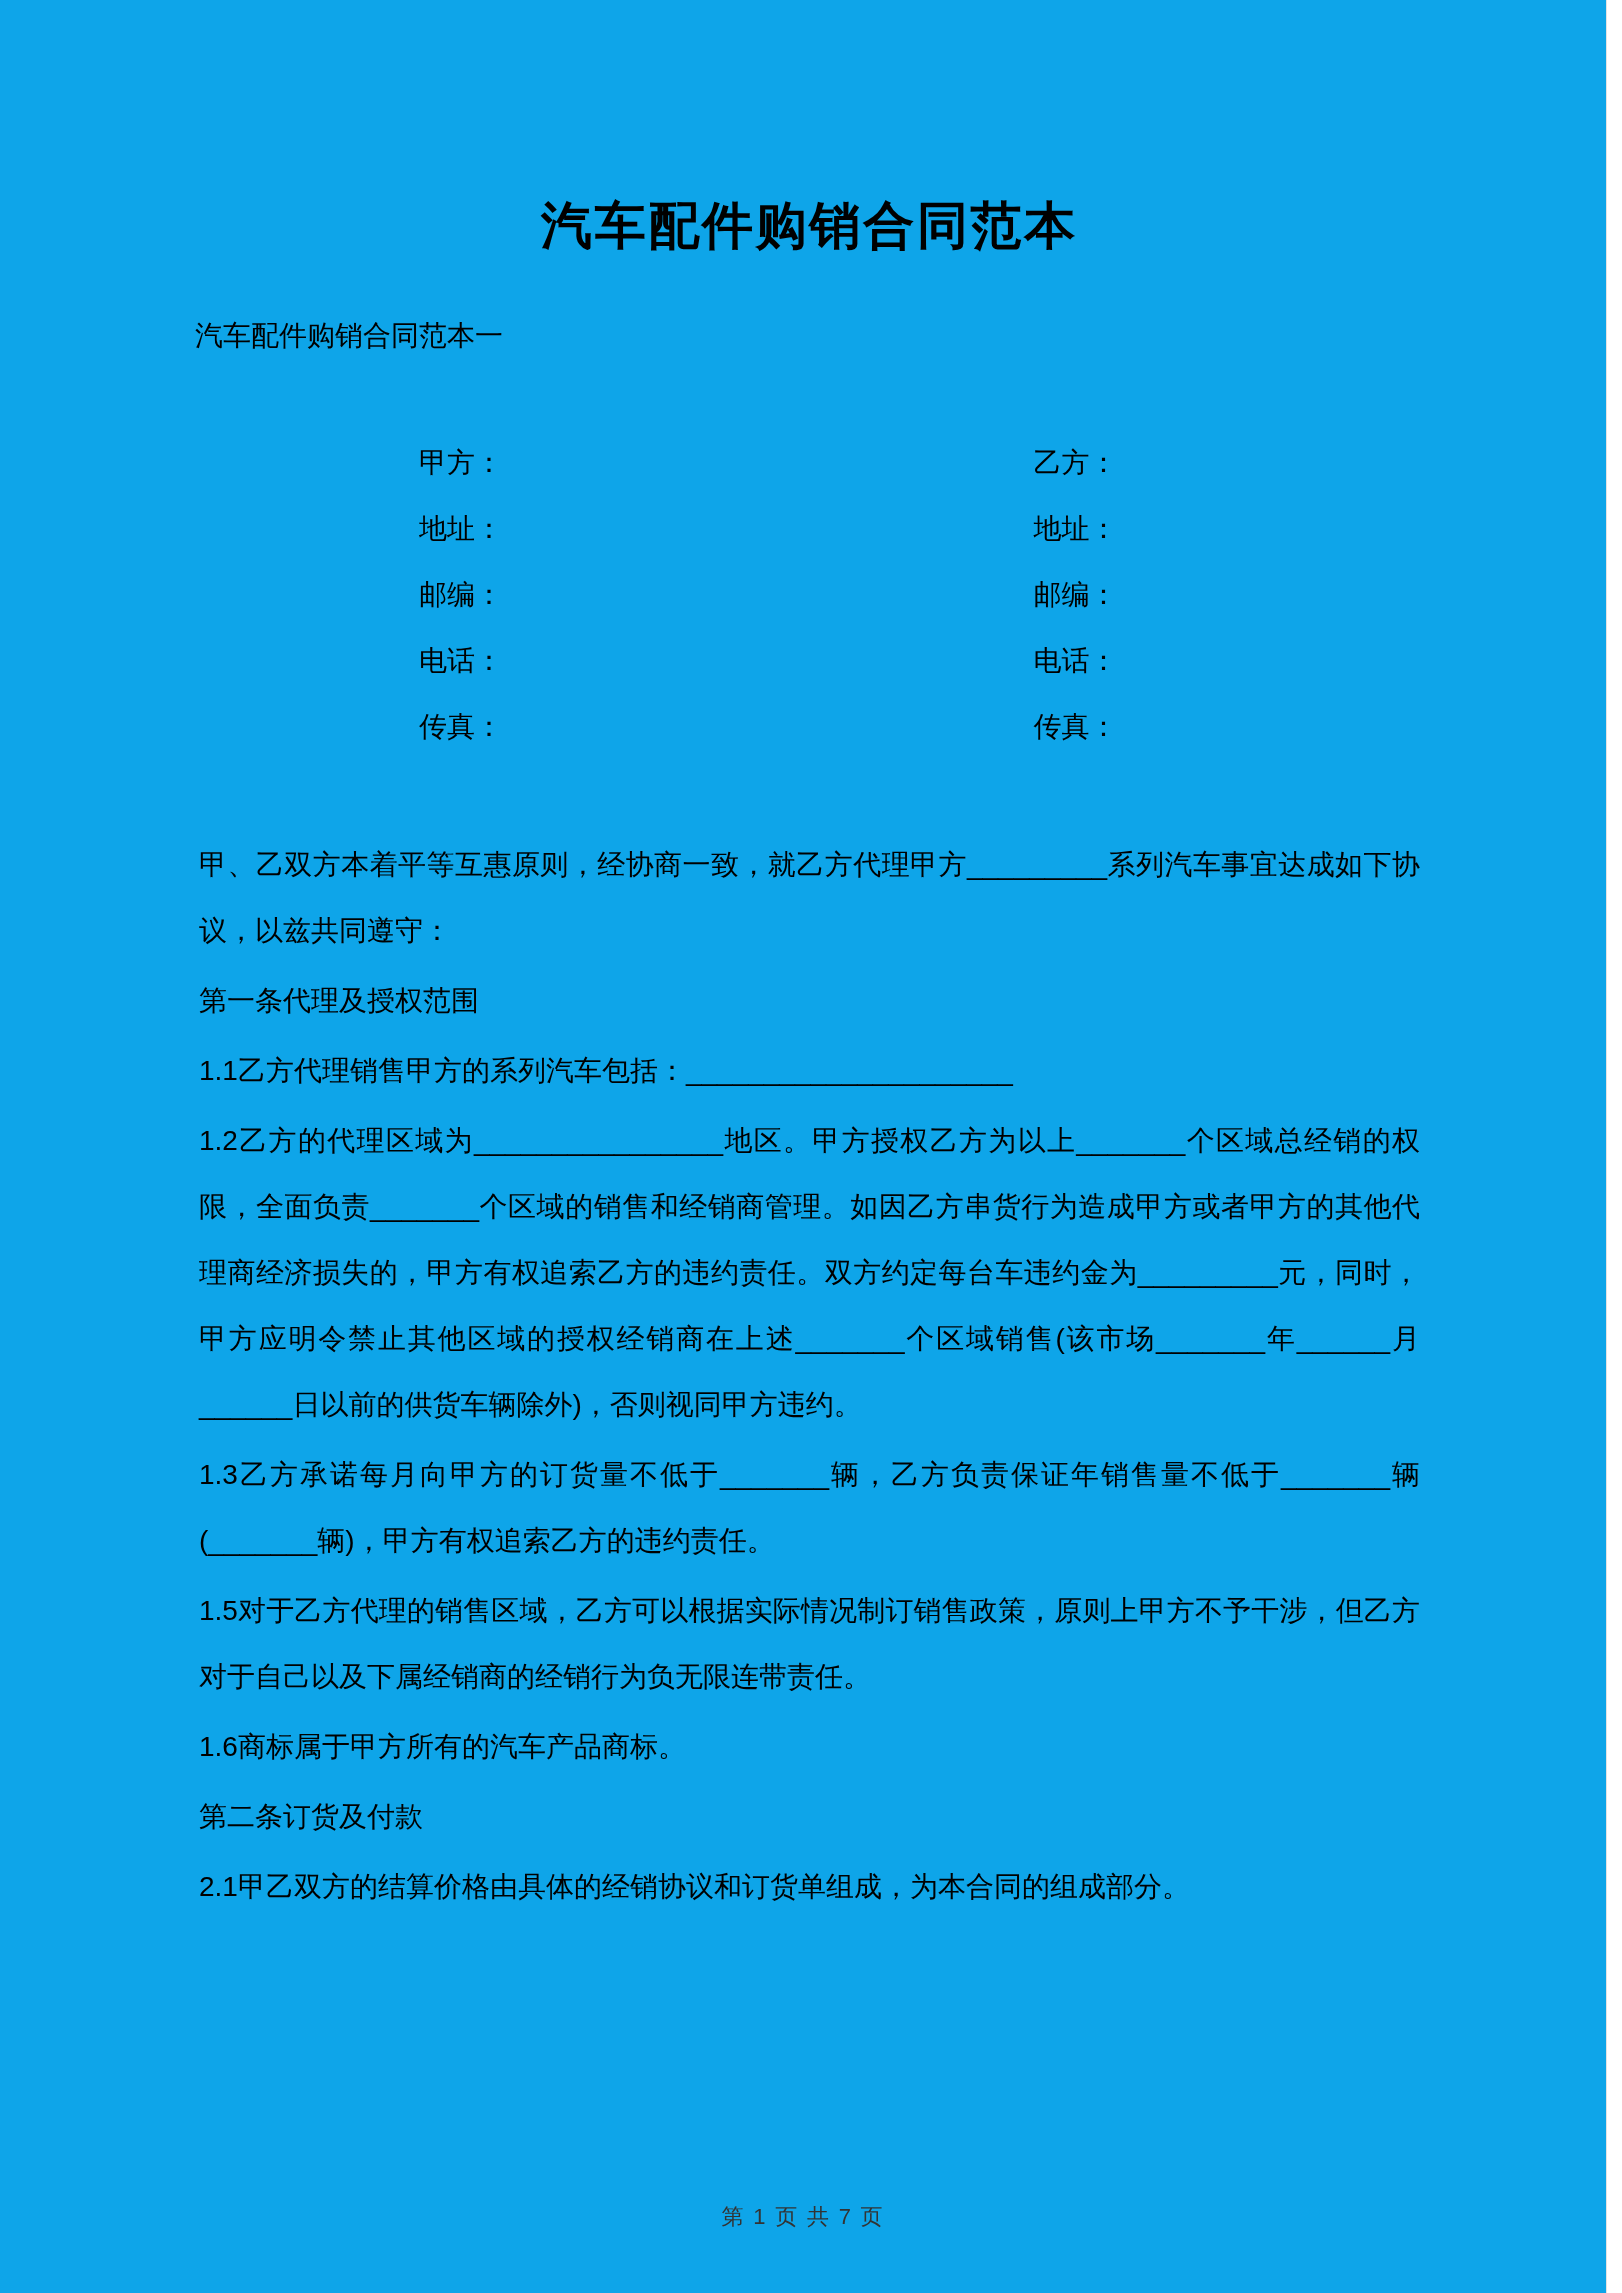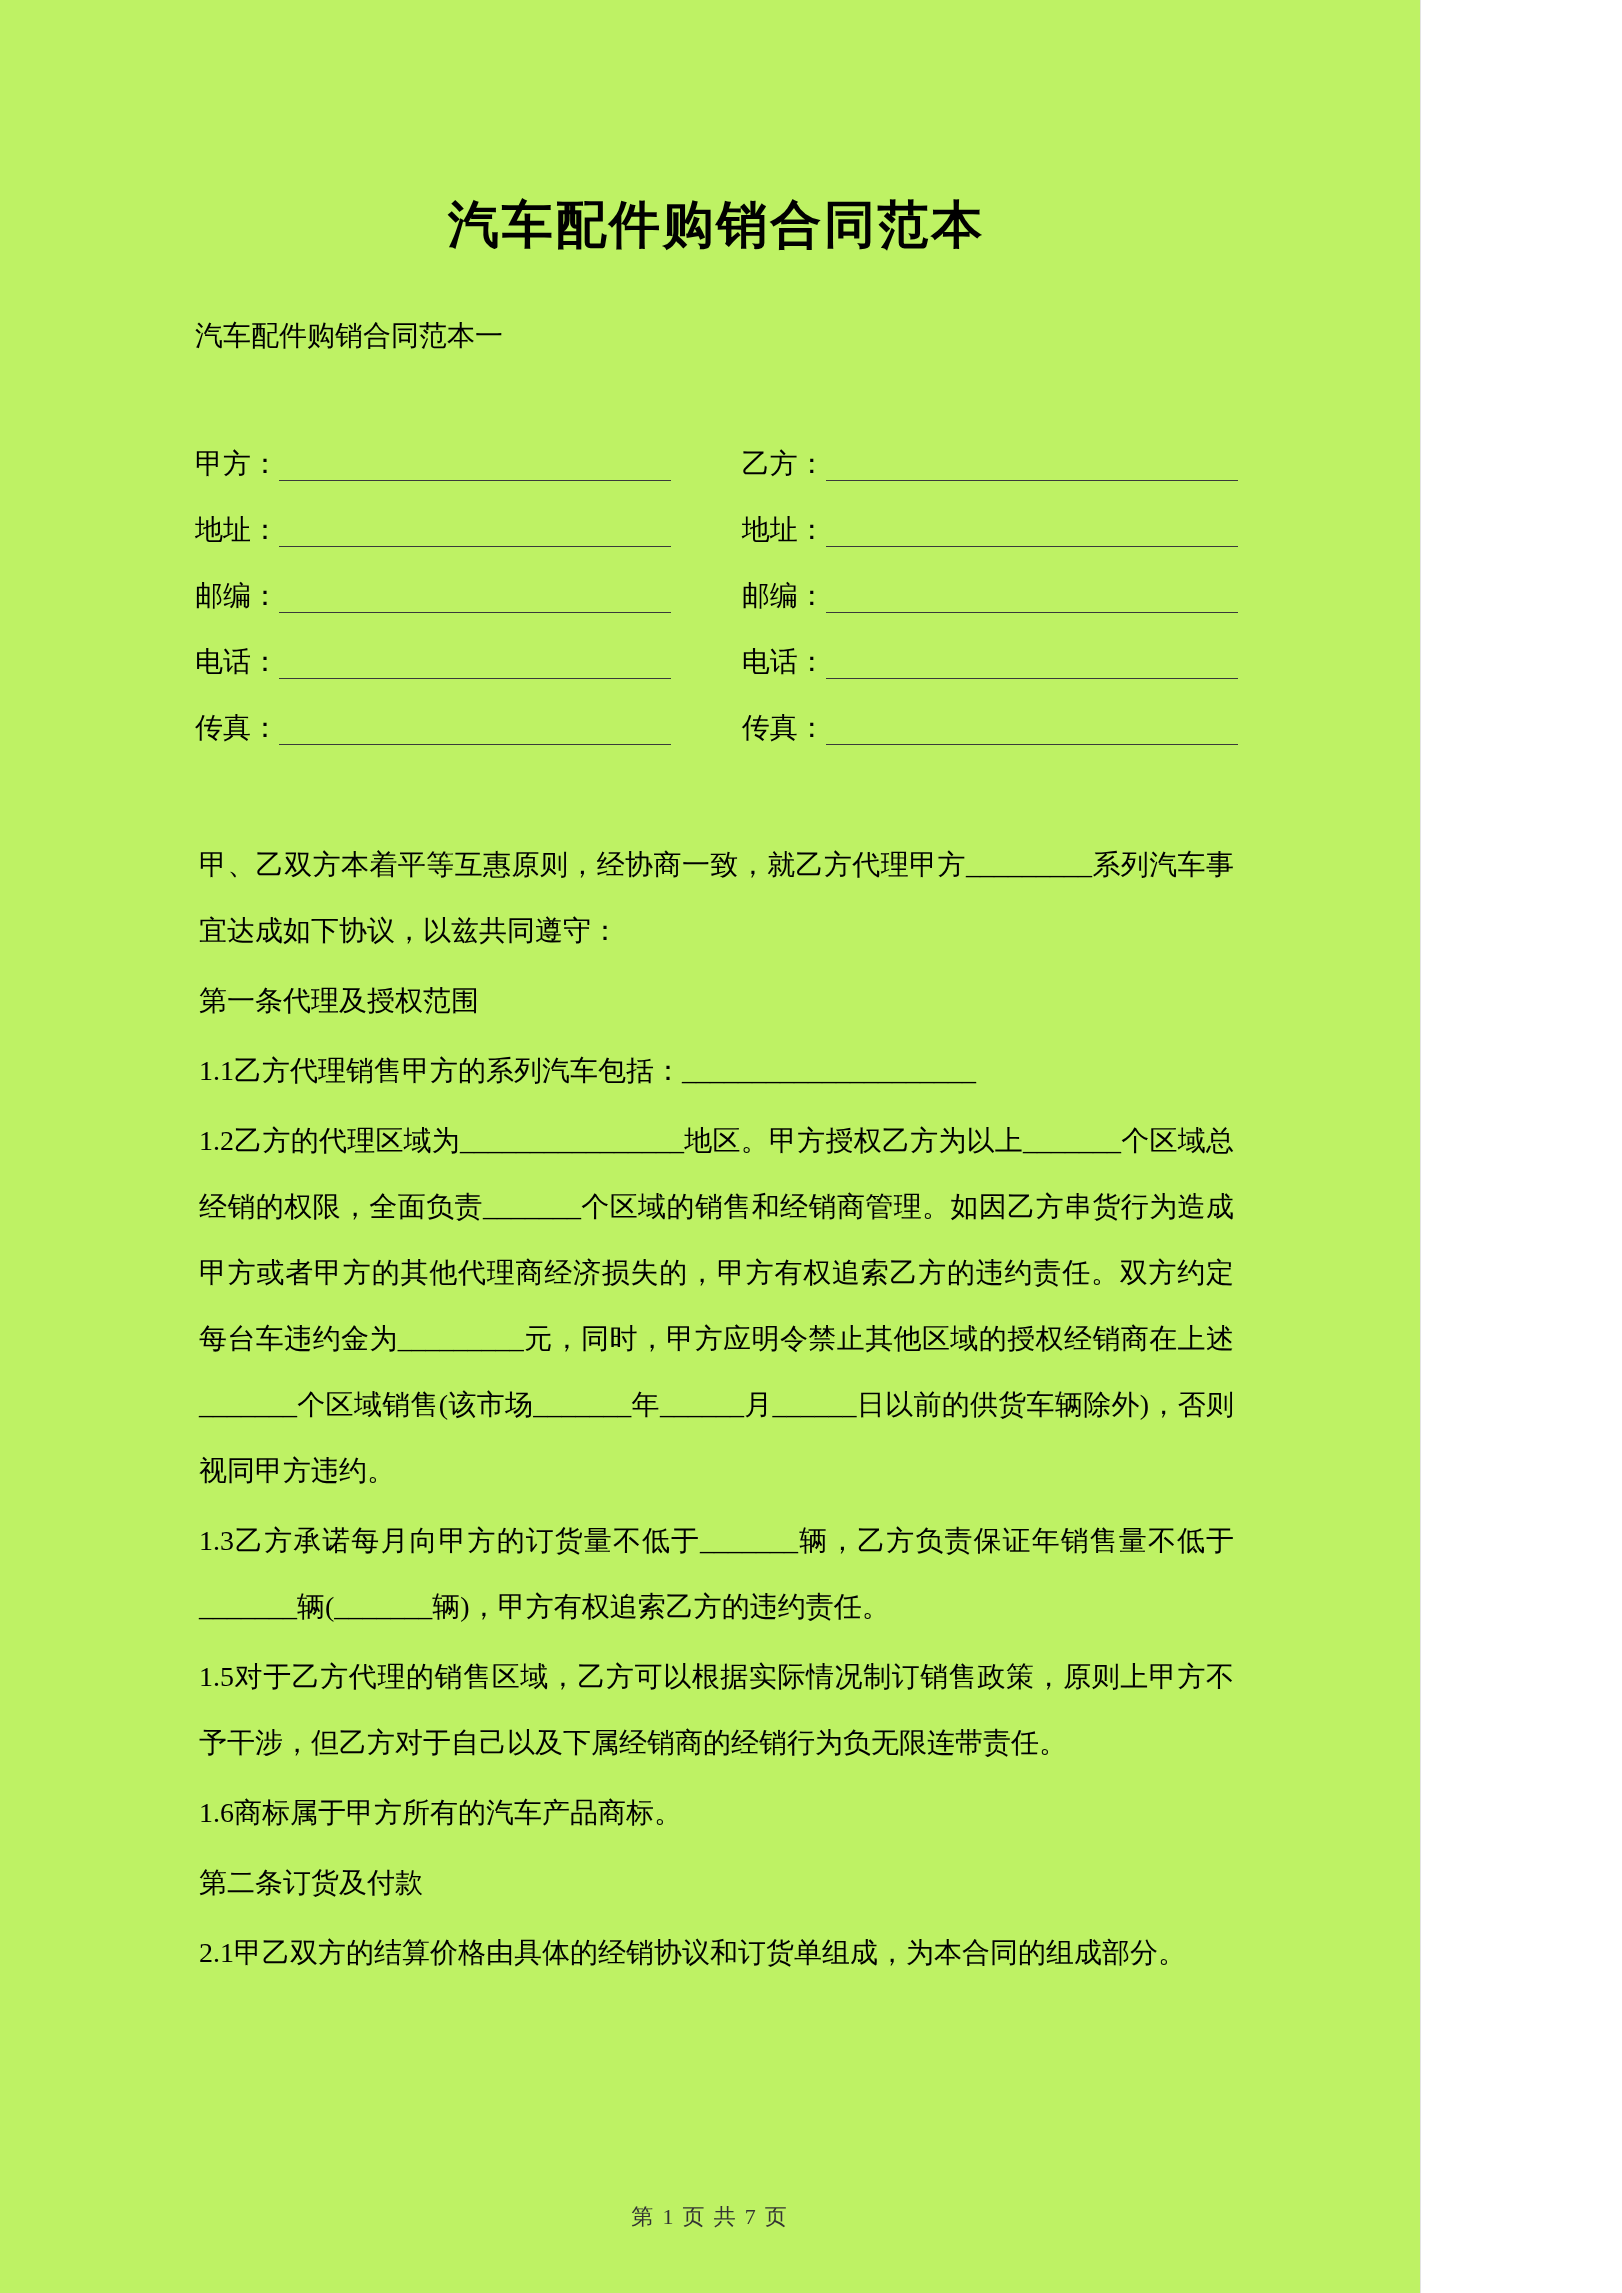--- a/index.html
+++ b/index.html
@@ -2,27 +2,27 @@
 <html style="font-size:14.5px"><head>
 <meta charset="utf-8">
 <style>
   html, body {
     margin: 0;
     padding: 0;
     background: #ffffff;
   }
   .page {
     position: relative;
-    width: 1420px;
+    width: 1606px;
     height: 2294px;
     box-sizing: border-box;
-    background: #bef264;
+    background: #0ea5e9;
     outline: 0.9px solid #e3e3e3;
     padding: 193px 182px 0 195px;
-    font-family: Liberation Serif, serif;
+    font-family: Liberation Sans, sans-serif;
     color: #000000;
     overflow: hidden;
   }
   .doc-title {
     text-align: center;
     font-size: 51px;
     font-weight: bold;
     letter-spacing: 2.7px;
     line-height: 65px;
   }
@@ -36,21 +36,22 @@
   }
   .form-row {
     display: flex;
     align-items: flex-end;
     height: 36px;
     margin-bottom: 30px;
     font-size: 28px;
   }
   .cell {
     display: flex;
-    align-items: flex-end;
+    align-items: center;
+    flex-direction: column;
   }
   .cell-left {
     width: 532px;
     margin-right: 71px;
   }
   .cell-right {
     width: 555px;
   }
   .form-label {
     white-space: nowrap;

